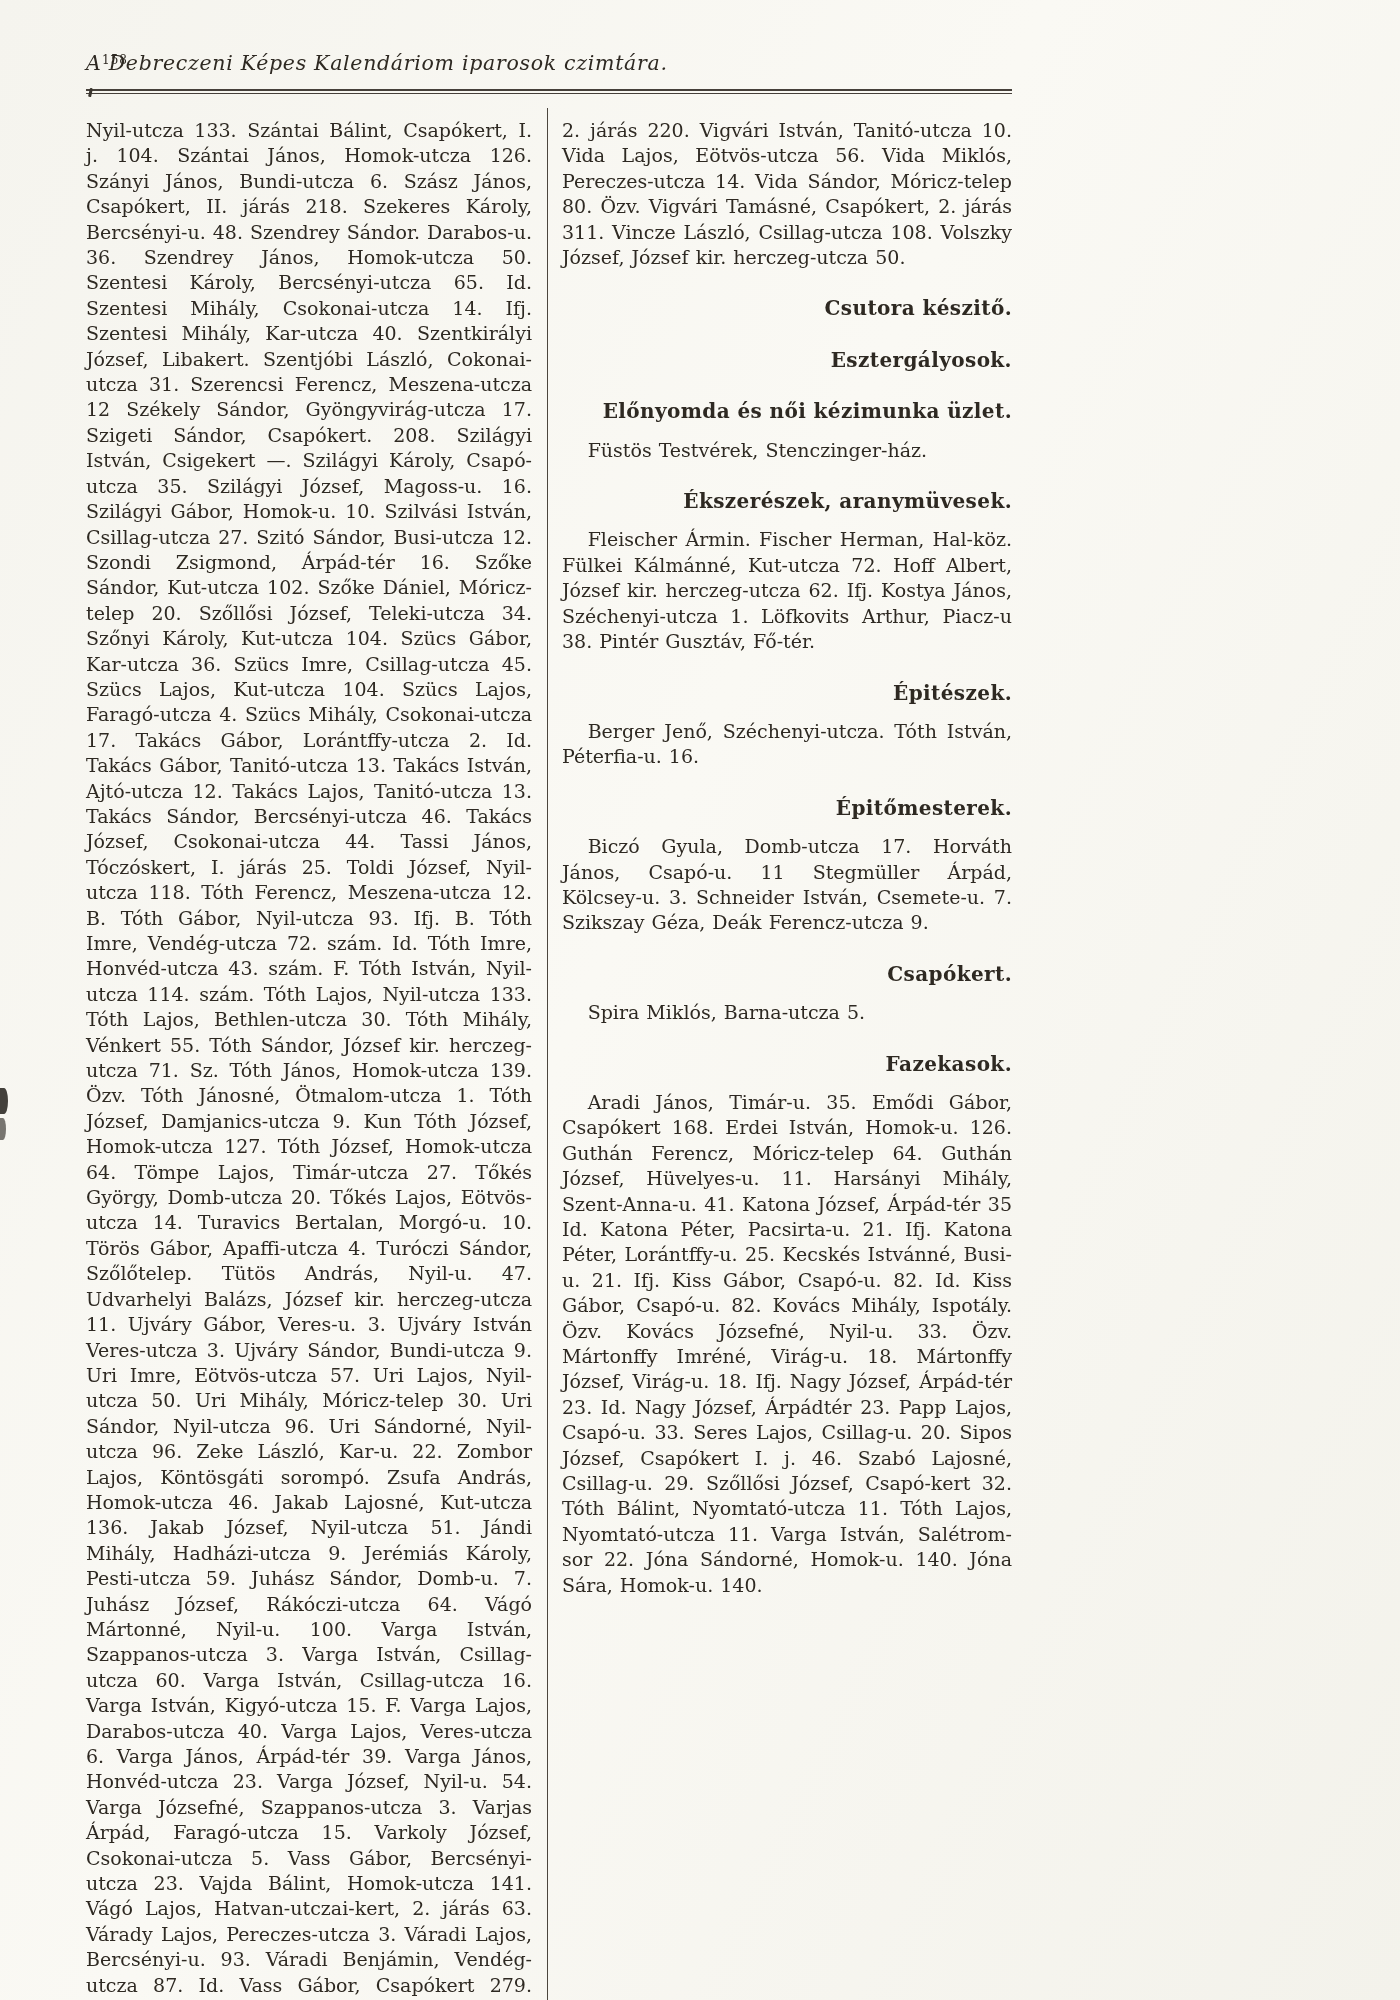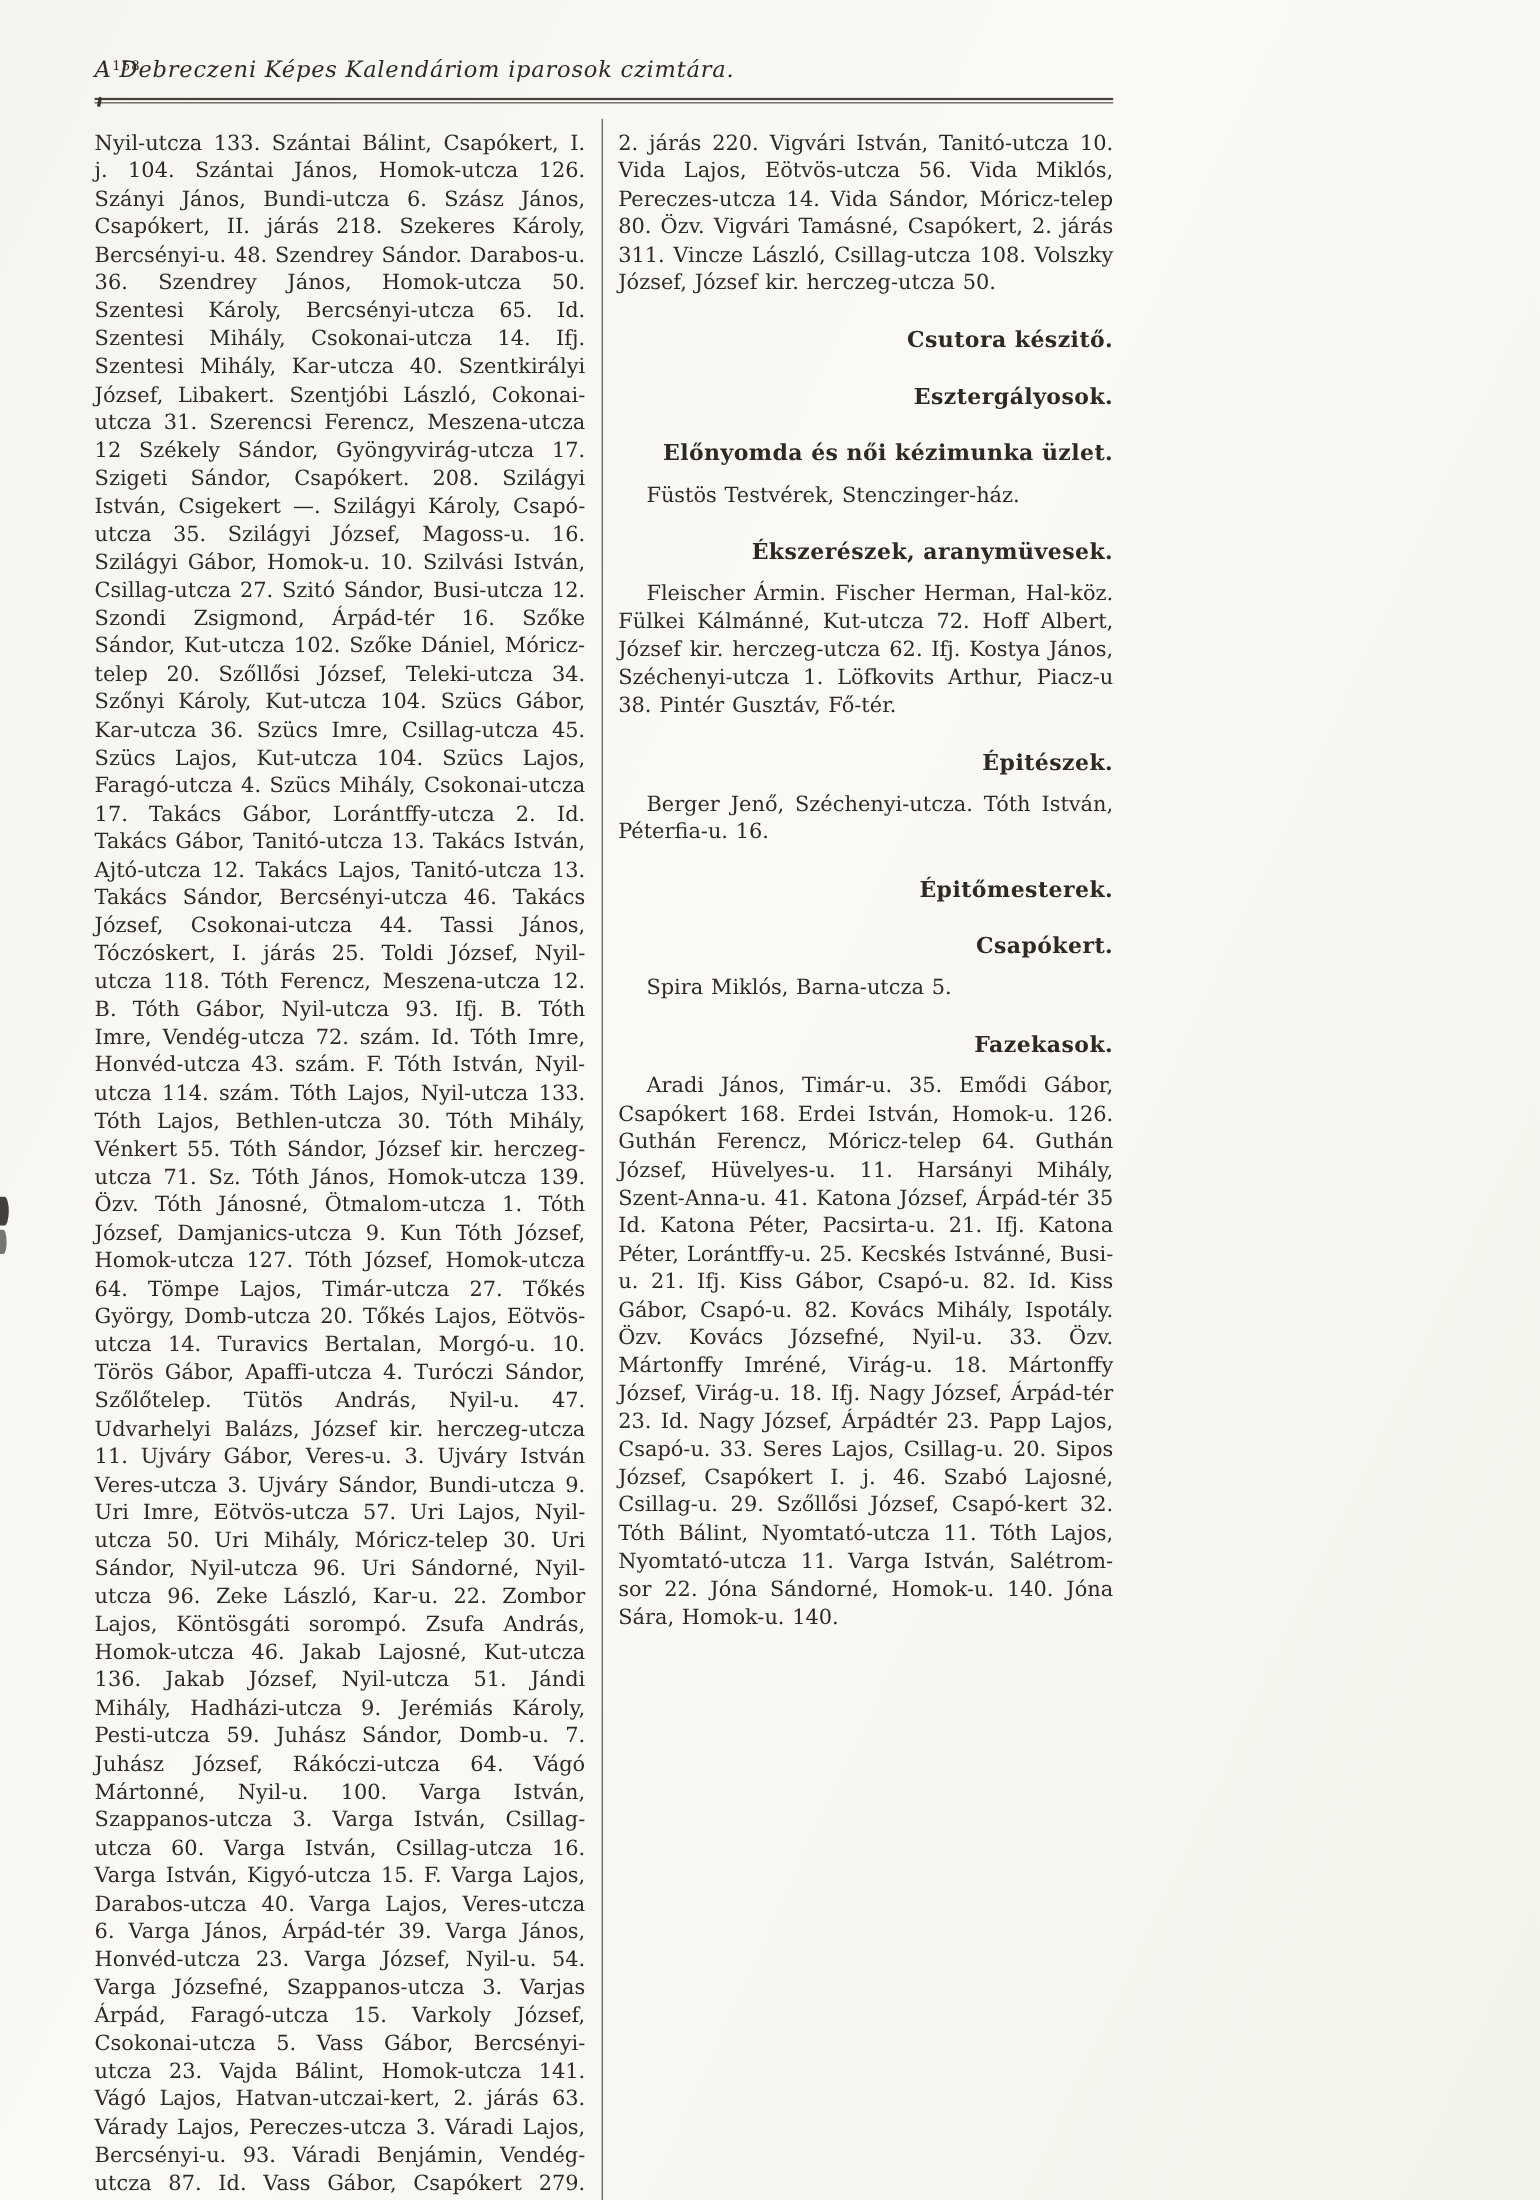--- a/index.html
+++ b/index.html
@@ -109,20 +109,21 @@
           <p class="section-body">Fleischer Ármin. Fischer Herman, Hal-köz. Fülkei Kálmánné, Kut-utcza 72. Hoff Albert, József kir. herczeg-utcza 62. Ifj. Kostya János, Széchenyi-utcza 1. Löfkovits Arthur, Piacz-u 38. Pintér Gusztáv, Fő-tér.</p>
         </section>
 
         <section>
           <h3 class="section-heading">Épitészek.</h3>
           <p class="section-body">Berger Jenő, Széchenyi-utcza. Tóth István, Péterfia-u. 16.</p>
         </section>
 
         <section>
           <h3 class="section-heading">Épitőmesterek.</h3>
+          <p class="section-body">Biczó Gyula, Domb-utcza 17. Horváth János, Csapó-u. 11 Stegmüller Árpád, Kölcsey-u. 3. Schneider István, Csemete-u. 7. Szikszay Géza, Deák Ferencz-utcza 9.</p>
         </section>
 
         <section>
           <h3 class="section-heading">Csapókert.</h3>
           <p class="section-body">Spira Miklós, Barna-utcza 5.</p>
         </section>
 
         <section>
           <h3 class="section-heading">Fazekasok.</h3>
           <p class="section-body">Aradi János, Timár-u. 35. Emődi Gábor, Csapókert 168. Erdei István, Homok-u. 126. Guthán Ferencz, Móricz-telep 64. Guthán József, Hüvelyes-u. 11. Harsányi Mihály, Szent-Anna-u. 41. Katona József, Árpád-tér 35 Id. Katona Péter, Pacsirta-u. 21. Ifj. Katona Péter, Lorántffy-u. 25. Kecskés Istvánné, Busi-u. 21. Ifj. Kiss Gábor, Csapó-u. 82. Id. Kiss Gábor, Csapó-u. 82. Kovács Mihály, Ispotály. Özv. Kovács Józsefné, Nyil-u. 33. Özv. Mártonffy Imréné, Virág-u. 18. Mártonffy József, Virág-u. 18. Ifj. Nagy József, Árpád-tér 23. Id. Nagy József, Árpádtér 23. Papp Lajos, Csapó-u. 33. Seres Lajos, Csillag-u. 20. Sipos József, Csapókert I. j. 46. Szabó Lajosné, Csillag-u. 29. Szőllősi József, Csapó-kert 32. Tóth Bálint, Nyomtató-utcza 11. Tóth Lajos, Nyomtató-utcza 11. Varga István, Salétrom-sor 22. Jóna Sándorné, Homok-u. 140. Jóna Sára, Homok-u. 140.</p>

